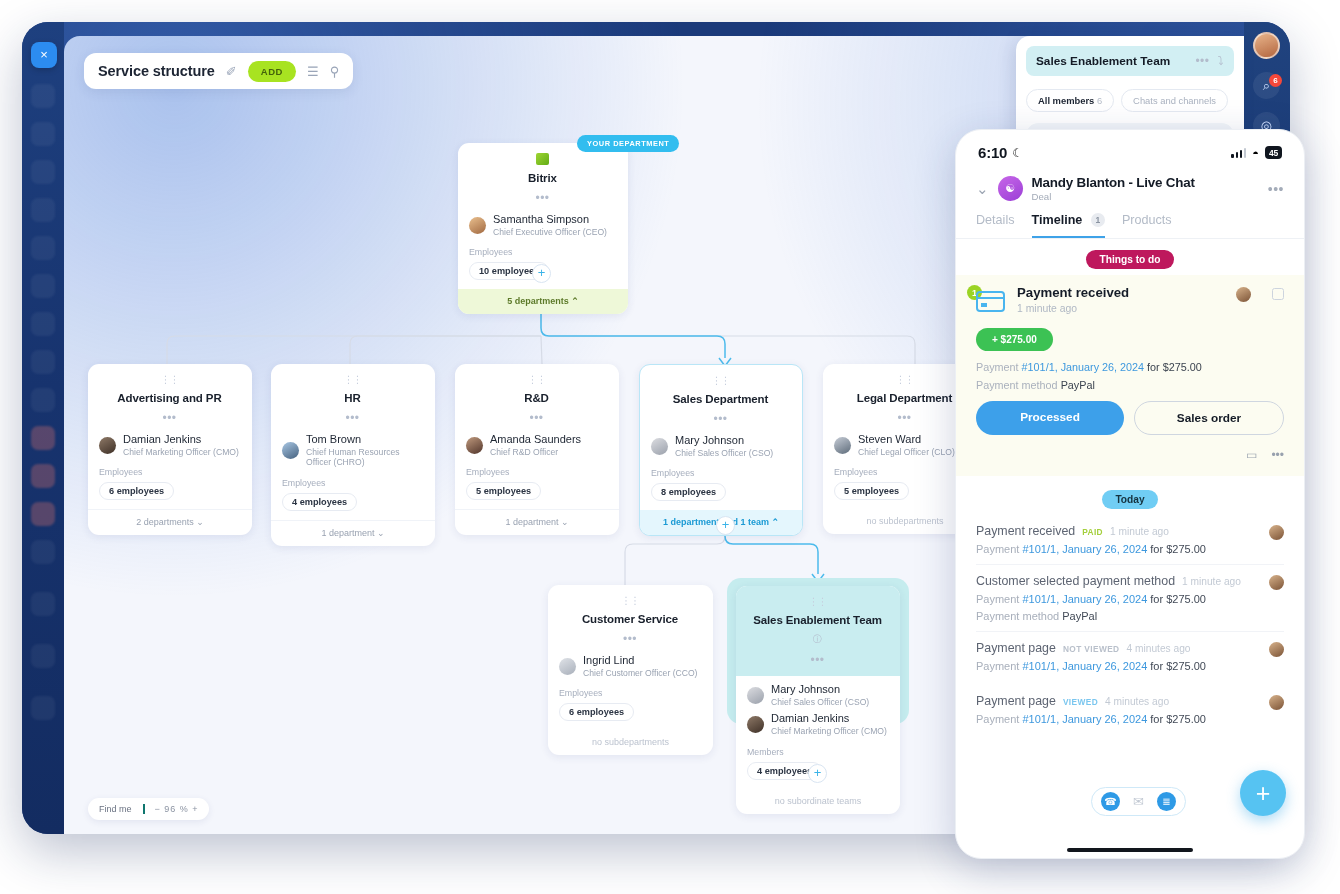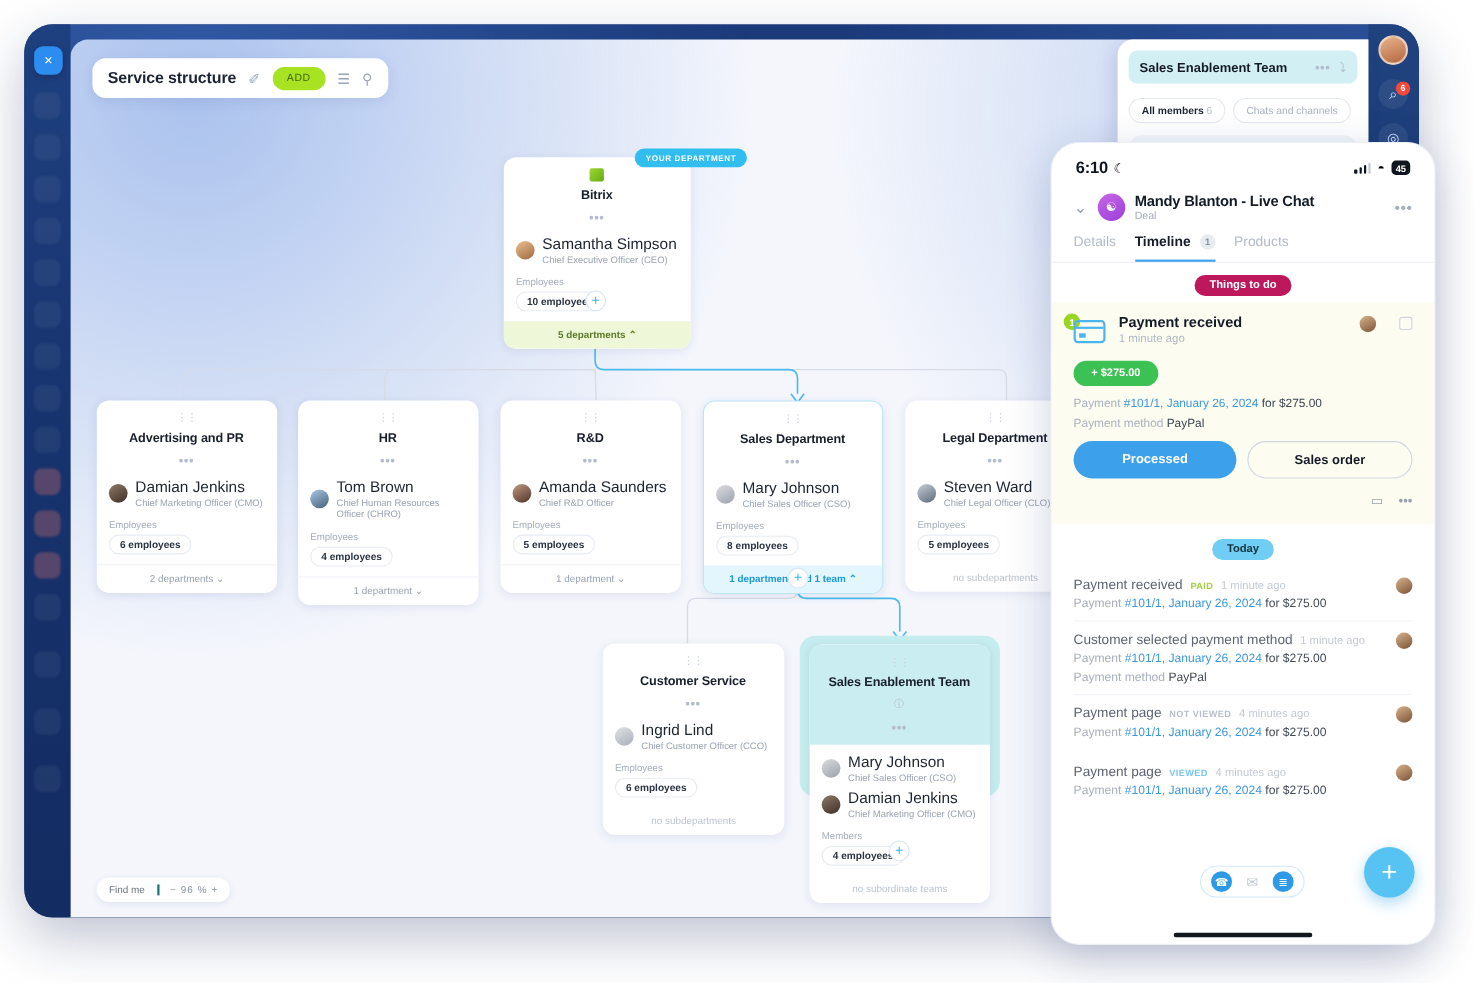--- a/index.html
+++ b/index.html
@@ -74,21 +74,21 @@
 
   
   #toolbar{
     position:absolute; left:20px; top:17px; height:36px;
     background:#fff; border-radius:12px; display:flex; align-items:center;
     padding:0 14px; gap:11px; box-shadow:0 3px 12px rgba(40,60,120,.10); z-index:8;
   }
   #toolbar .title{ font-size:14.5px; font-weight:600; color:#1c2433; letter-spacing:-.1px;}
   .tb-ico{ color:#9aa5b8; font-size:13px; }
   #add-btn{
-    background:#a8e321; color:#44630a; font-size:9.5px; font-weight:normal; letter-spacing:.6px;
+    background:#a8e321; color:#44630a; font-size:9.5px; font-weight:bold; letter-spacing:.6px;
     border-radius:13px; padding:5px 13px; border:none;
   }
 
   
   #wires{ position:absolute; inset:0; z-index:1; }
 
   
   .plus-node{
     position:absolute; width:19px; height:19px; border-radius:50%;
     background:#fff; border:1.4px solid #d9e5f2; color:#3ab3e8;
@@ -101,21 +101,21 @@
     box-shadow:0 2px 9px rgba(40,60,120,.09); z-index:2; overflow:hidden;
   }
   .card-head{
     display:flex; align-items:center; gap:7px; padding:10px 11px 7px 10px;flex-direction:column;
   }
   .grip{ color:#c6cedd; font-size:10px; letter-spacing:-1px; }
   .card-title{ font-size:11.5px; font-weight:bold; color:#19202c; flex:1; letter-spacing:-.1px;}
   .dots{ color:#b3bccc; font-size:12px; letter-spacing:.5px; }
   .person{ display:flex; align-items:center; gap:7px; padding:1px 11px 4px 11px; }
   .av{ width:17px; height:17px; border-radius:50%; flex:none; }
-  .p-name{ font-size:14px; color:#1d2532; font-weight:500; line-height:1.25;}
+  .p-name{ font-size:11px; color:#1d2532; font-weight:500; line-height:1.25;}
   .p-role{ font-size:8.6px; color:#9aa3b2; line-height:1.25;}
   .sec-label{ font-size:8.8px; color:#a6aebd; padding:6px 11px 3px; }
   .pill{
     display:inline-block; margin:0 11px 9px; padding:3px 9px;
     border:1px solid #e7ebf2; border-radius:11px;
     font-size:9.2px; color:#2b3443;font-weight:bold;
   }
   .card-foot{
     text-align:center; font-size:9px; padding:7px 0 8px;
     border-top:1px solid #f0f3f8; color:#99a2b1;

